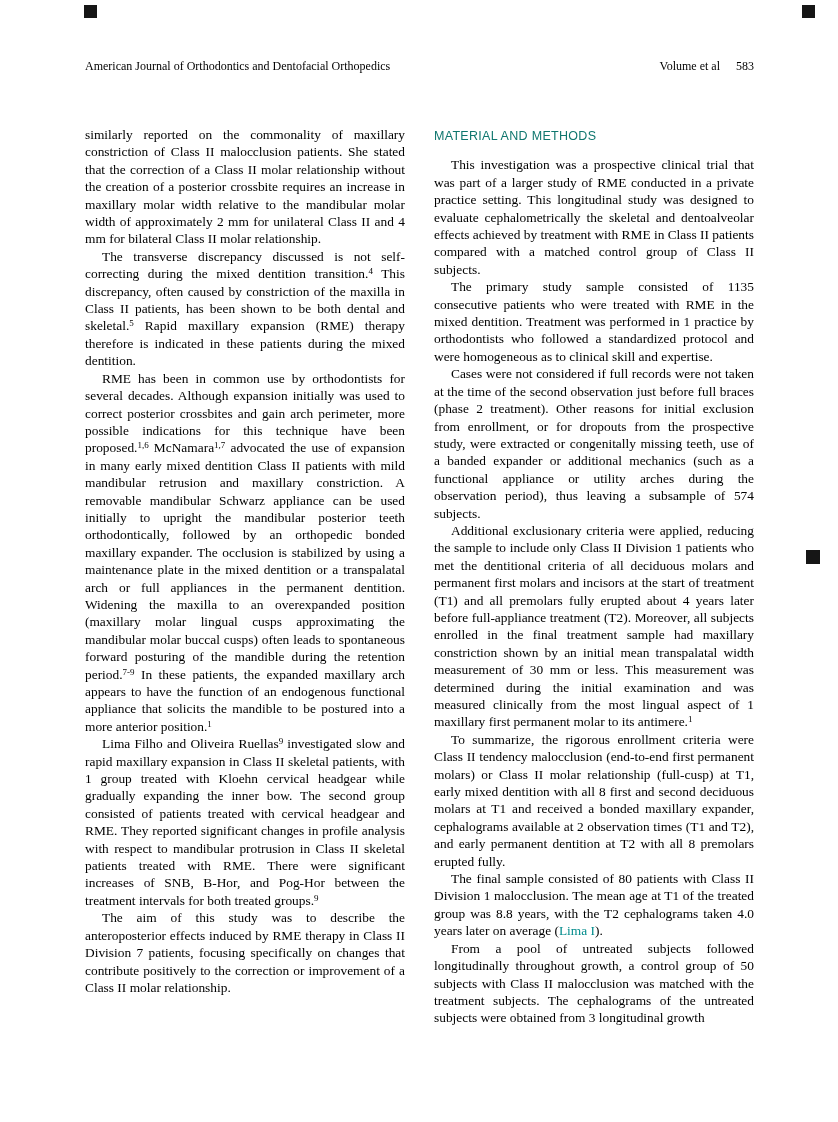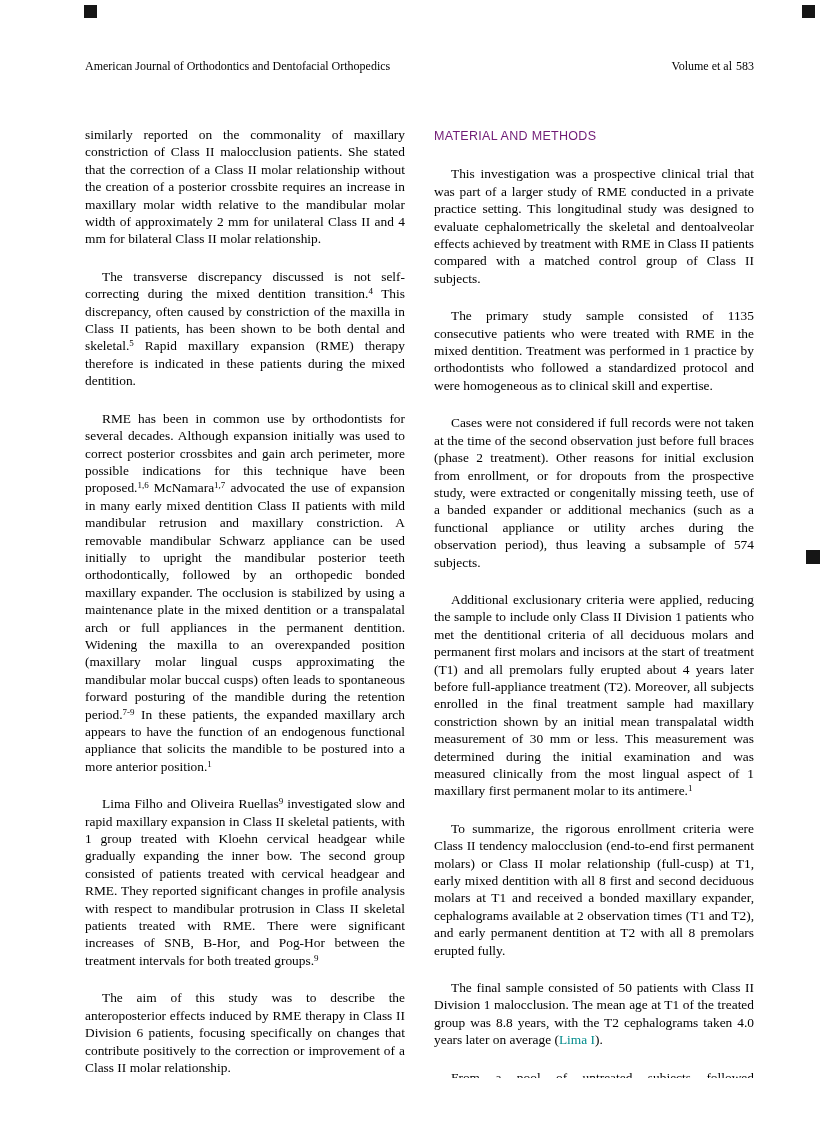--- a/index.html
+++ b/index.html
@@ -19,42 +19,42 @@
   .mark-bl { left: 84px;  top: 1101px; width: 13px; height: 13px; }
   .mark-br { left: 795px; top: 1106px; width: 14px; height: 14px; }
 
   .header {
     position: absolute;
     top: 59px; left: 85px; width: 669px;
     display: flex; justify-content: space-between; align-items: flex-start;
     font-size: 12px; line-height: 15.5px;
   }
   .header-right { white-space: nowrap; }
-  .pagenum { margin-left: 4px; }
+  .pagenum { margin-left: 16px; }
 
   .columns {
     position: absolute;
     top: 126px; left: 85px; width: 669px;
     display: flex; gap: 29px;
   }
   .col {
     flex: 0 0 320px; width: 320px;
     text-align: justify;
     font-size: 13.4px; line-height: 17.4px;
   }
   .para { margin: 0; }
-  .para.indent { text-indent: 17px; margin-top: 20px; }
+  .para.indent { text-indent: 17px; }
   sup {
     font-size: 9px; line-height: 0;
     position: relative; top: -4px; vertical-align: baseline;
   }
   .section-heading {
     font-family: "Liberation Sans", sans-serif;
     font-size: 12.5px; font-weight: 400; letter-spacing: 0.3px;
-    color: #701a75; margin: 2px 0 11px 0; text-align: left;
+    color: #0f766e; margin: 2px 0 11px 0; text-align: left;
   }
   .link { color: var(--link-color, #008B8B); cursor: pointer; }
 </style>
 </head>
 <body>
 
 <div class="page">
 
   <div class="mark mark-tl"></div>
   <div class="mark mark-tr"></div>
@@ -70,29 +70,29 @@
       <span>Volume et al</span><span class="pagenum">583</span>
     </div>
   </header>
 
   <main class="columns">
     <section class="col">
         <p class="para"><span>similarly reported on the commonality of maxillary constriction of Class II malocclusion patients. She stated that the correction of a Class II molar relationship without the creation of a posterior crossbite requires an increase in maxillary molar width relative to the mandibular molar width of approximately 2 mm for unilateral Class II and 4 mm for bilateral Class II molar relationship.</span></p>
         <p class="para indent"><span>The transverse discrepancy discussed is not self-correcting during the mixed dentition transition.</span><sup>4</sup><span> This discrepancy, often caused by constriction of the maxilla in Class II patients, has been shown to be both dental and skeletal.</span><sup>5</sup><span> Rapid maxillary expansion (RME) therapy therefore is indicated in these patients during the mixed dentition.</span></p>
         <p class="para indent"><span>RME has been in common use by orthodontists for several decades. Although expansion initially was used to correct posterior crossbites and gain arch perimeter, more possible indications for this technique have been proposed.</span><sup>1,6</sup><span> McNamara</span><sup>1,7</sup><span> advocated the use of expansion in many early mixed dentition Class II patients with mild mandibular retrusion and maxillary constriction. A removable mandibular Schwarz appliance can be used initially to upright the mandibular posterior teeth orthodontically, followed by an orthopedic bonded maxillary expander. The occlusion is stabilized by using a maintenance plate in the mixed dentition or a transpalatal arch or full appliances in the permanent dentition. Widening the maxilla to an overexpanded position (maxillary molar lingual cusps approximating the mandibular molar buccal cusps) often leads to spontaneous forward posturing of the mandible during the retention period.</span><sup>7-9</sup><span> In these patients, the expanded maxillary arch appears to have the function of an endogenous functional appliance that solicits the mandible to be postured into a more anterior position.</span><sup>1</sup></p>
         <p class="para indent"><span>Lima Filho and Oliveira Ruellas</span><sup>9</sup><span> investigated slow and rapid maxillary expansion in Class II skeletal patients, with 1 group treated with Kloehn cervical headgear while gradually expanding the inner bow. The second group consisted of patients treated with cervical headgear and RME. They reported significant changes in profile analysis with respect to mandibular protrusion in Class II skeletal patients treated with RME. There were significant increases of SNB, B-Hor, and Pog-Hor between the treatment intervals for both treated groups.</span><sup>9</sup></p>
-        <p class="para indent"><span>The aim of this study was to describe the anteroposterior effects induced by RME therapy in Class II Division 6 patients, focusing specifically on changes that contribute positively to the correction or improvement of a Class II molar relationship.</span></p>
+        <p class="para indent"><span>The aim of this study was to describe the anteroposterior effects induced by RME therapy in Class II Division 7 patients, focusing specifically on changes that contribute positively to the correction or improvement of a Class II molar relationship.</span></p>
       </section>
     <section class="col">
       <h2 class="section-heading">MATERIAL AND METHODS</h2>
       <div>
           <p class="para indent"><span>This investigation was a prospective clinical trial that was part of a larger study of RME conducted in a private practice setting. This longitudinal study was designed to evaluate cephalometrically the skeletal and dentoalveolar effects achieved by treatment with RME in Class II patients compared with a matched control group of Class II subjects.</span></p>
           <p class="para indent"><span>The primary study sample consisted of 1135 consecutive patients who were treated with RME in the mixed dentition. Treatment was performed in 1 practice by orthodontists who followed a standardized protocol and were homogeneous as to clinical skill and expertise.</span></p>
           <p class="para indent"><span>Cases were not considered if full records were not taken at the time of the second observation just before full braces (phase 2 treatment). Other reasons for initial exclusion from enrollment, or for dropouts from the prospective study, were extracted or congenitally missing teeth, use of a banded expander or additional mechanics (such as a functional appliance or utility arches during the observation period), thus leaving a subsample of 574 subjects.</span></p>
           <p class="para indent"><span>Additional exclusionary criteria were applied, reducing the sample to include only Class II Division 1 patients who met the dentitional criteria of all deciduous molars and permanent first molars and incisors at the start of treatment (T1) and all premolars fully erupted about 4 years later before full-appliance treatment (T2). Moreover, all subjects enrolled in the final treatment sample had maxillary constriction shown by an initial mean transpalatal width measurement of 30 mm or less. This measurement was determined during the initial examination and was measured clinically from the most lingual aspect of 1 maxillary first permanent molar to its antimere.</span><sup>1</sup></p>
           <p class="para indent"><span>To summarize, the rigorous enrollment criteria were Class II tendency malocclusion (end-to-end first permanent molars) or Class II molar relationship (full-cusp) at T1, early mixed dentition with all 8 first and second deciduous molars at T1 and received a bonded maxillary expander, cephalograms available at 2 observation times (T1 and T2), and early permanent dentition at T2 with all 8 premolars erupted fully.</span></p>
-          <p class="para indent"><span>The final sample consisted of 50 patients with Class II Division 1 malocclusion. The mean age at T1 of the treated group was 8.8 years, with the T2 cephalograms taken 4.0 years later on average (</span><span class="link">Lima I</span><span>).</span></p>
+          <p class="para indent"><span>The final sample consisted of 80 patients with Class II Division 1 malocclusion. The mean age at T1 of the treated group was 8.8 years, with the T2 cephalograms taken 4.0 years later on average (</span><span class="link">Lima I</span><span>).</span></p>
           <p class="para indent"><span>From a pool of untreated subjects followed longitudinally throughout growth, a control group of 50 subjects with Class II malocclusion was matched with the treatment subjects. The cephalograms of the untreated subjects were obtained from 3 longitudinal growth</span></p>
         </div>
     </section>
   </main>
 
 </div>
 
 </body></html>

